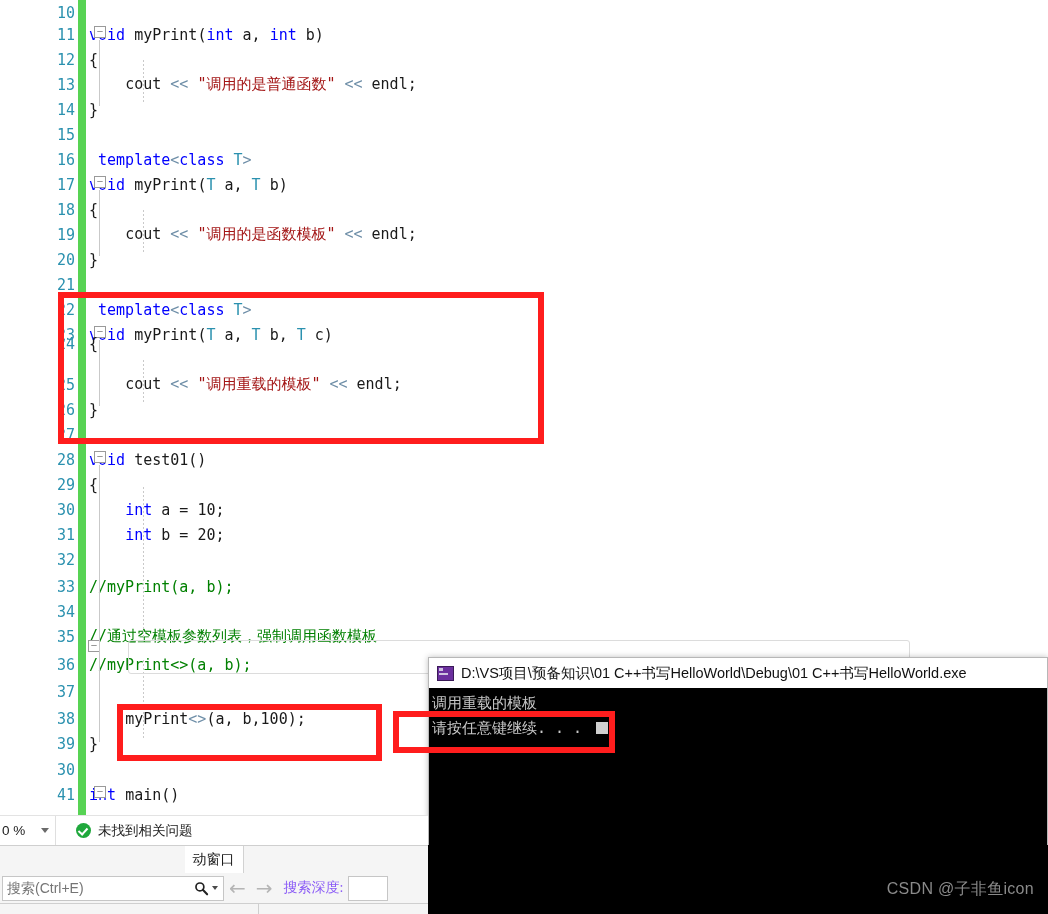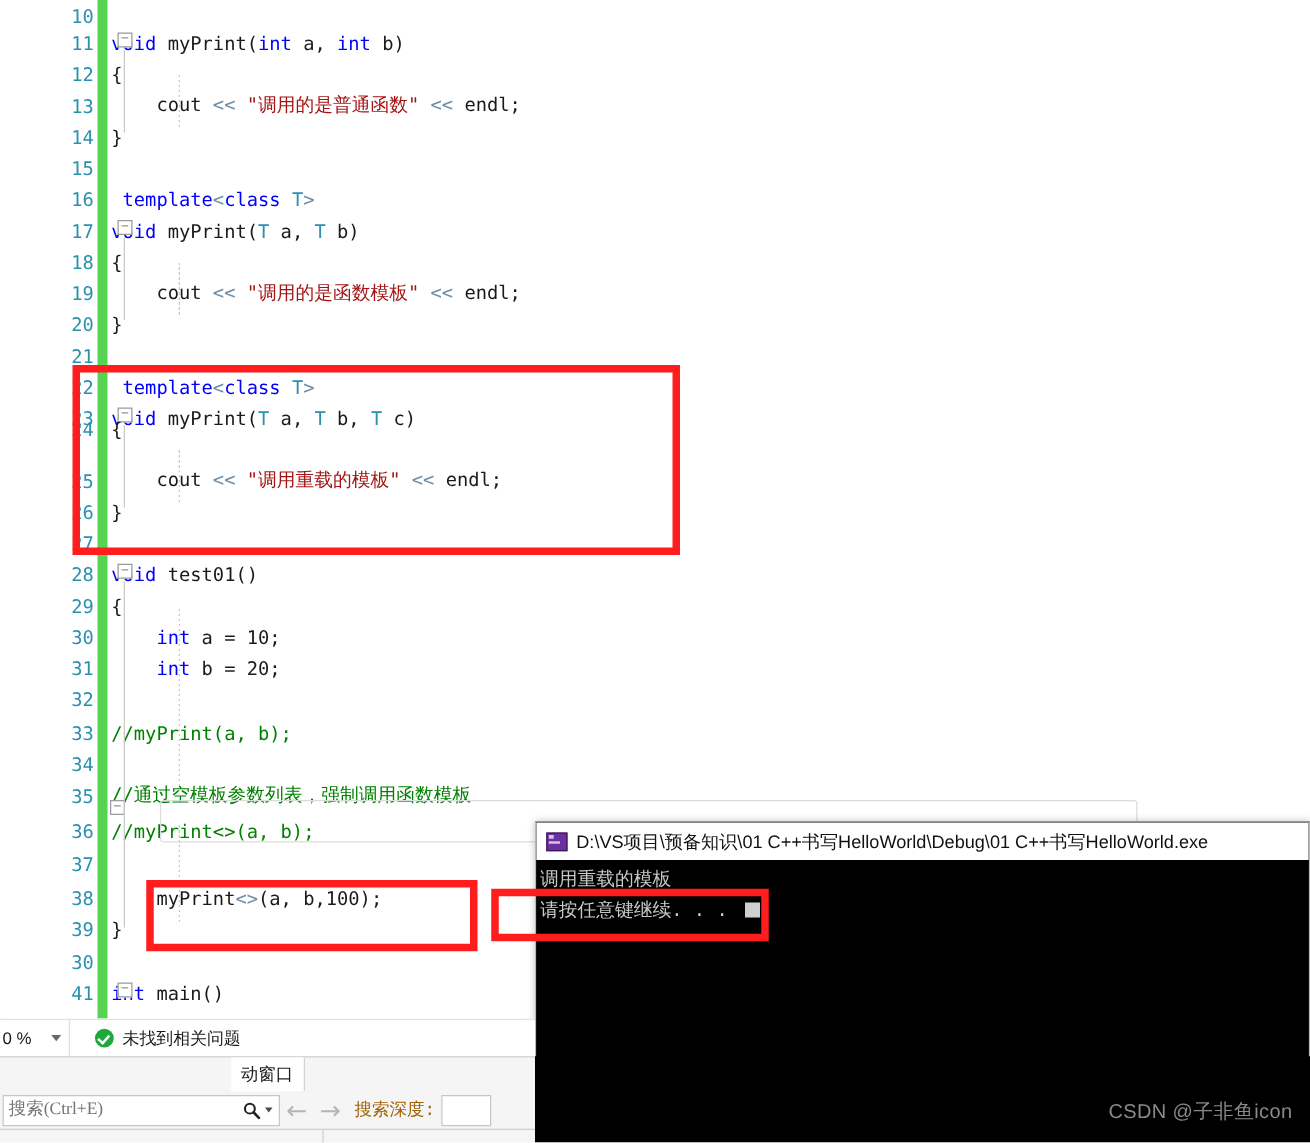--- a/index.html
+++ b/index.html
@@ -184,37 +184,37 @@
     display:flex;align-items:center;gap:0;
   }
   #search-wrap{
     width:222px;height:25px;margin-left:2px;
     border:1px solid #c6c6c6;background:#fff;
     display:flex;align-items:center;box-sizing:border-box;
   }
   #search-input{
     border:none;outline:none;flex:1;height:100%;
     padding-left:4px;font-size:14px;color:#6c6c6c;
-    font-family:Liberation Serif, serif;background:transparent;
+    font-family:Liberation Sans, sans-serif;background:transparent;
   }
   .mag{
     width:22px;flex:0 0 22px;display:flex;align-items:center;justify-content:center;
   }
   .mag svg{display:block;}
   .mini-caret{
     width:0;height:0;border-left:3.5px solid transparent;border-right:3.5px solid transparent;
     border-top:4.5px solid #4a4a4a;margin-right:5px;
   }
   .navarrow{
     font-size:20px;color:#b5b5b5;margin:0 5px;
     font-family:"DejaVu Sans",sans-serif;line-height:1;
   }
   #depth-label{
-    font-size:14px;color:#a16207;margin-left:6px;
-    font-family:Liberation Mono, monospace;white-space:nowrap;
+    font-size:14px;color:#8b5cf6;margin-left:6px;
+    font-family:Liberation Serif, serif;white-space:nowrap;
   }
   #depth-box{
     width:38px;height:23px;border:1px solid #c6c6c6;background:#fff;margin-left:5px;
   }
   #autos-grid{
     position:absolute;left:0;top:57px;width:428px;height:12px;
     border-top:1px solid #cfcfcf;background:#f5f5f5;
   }
   #autos-grid .gsep{
     position:absolute;top:0;width:1px;height:12px;background:#cfcfcf;

